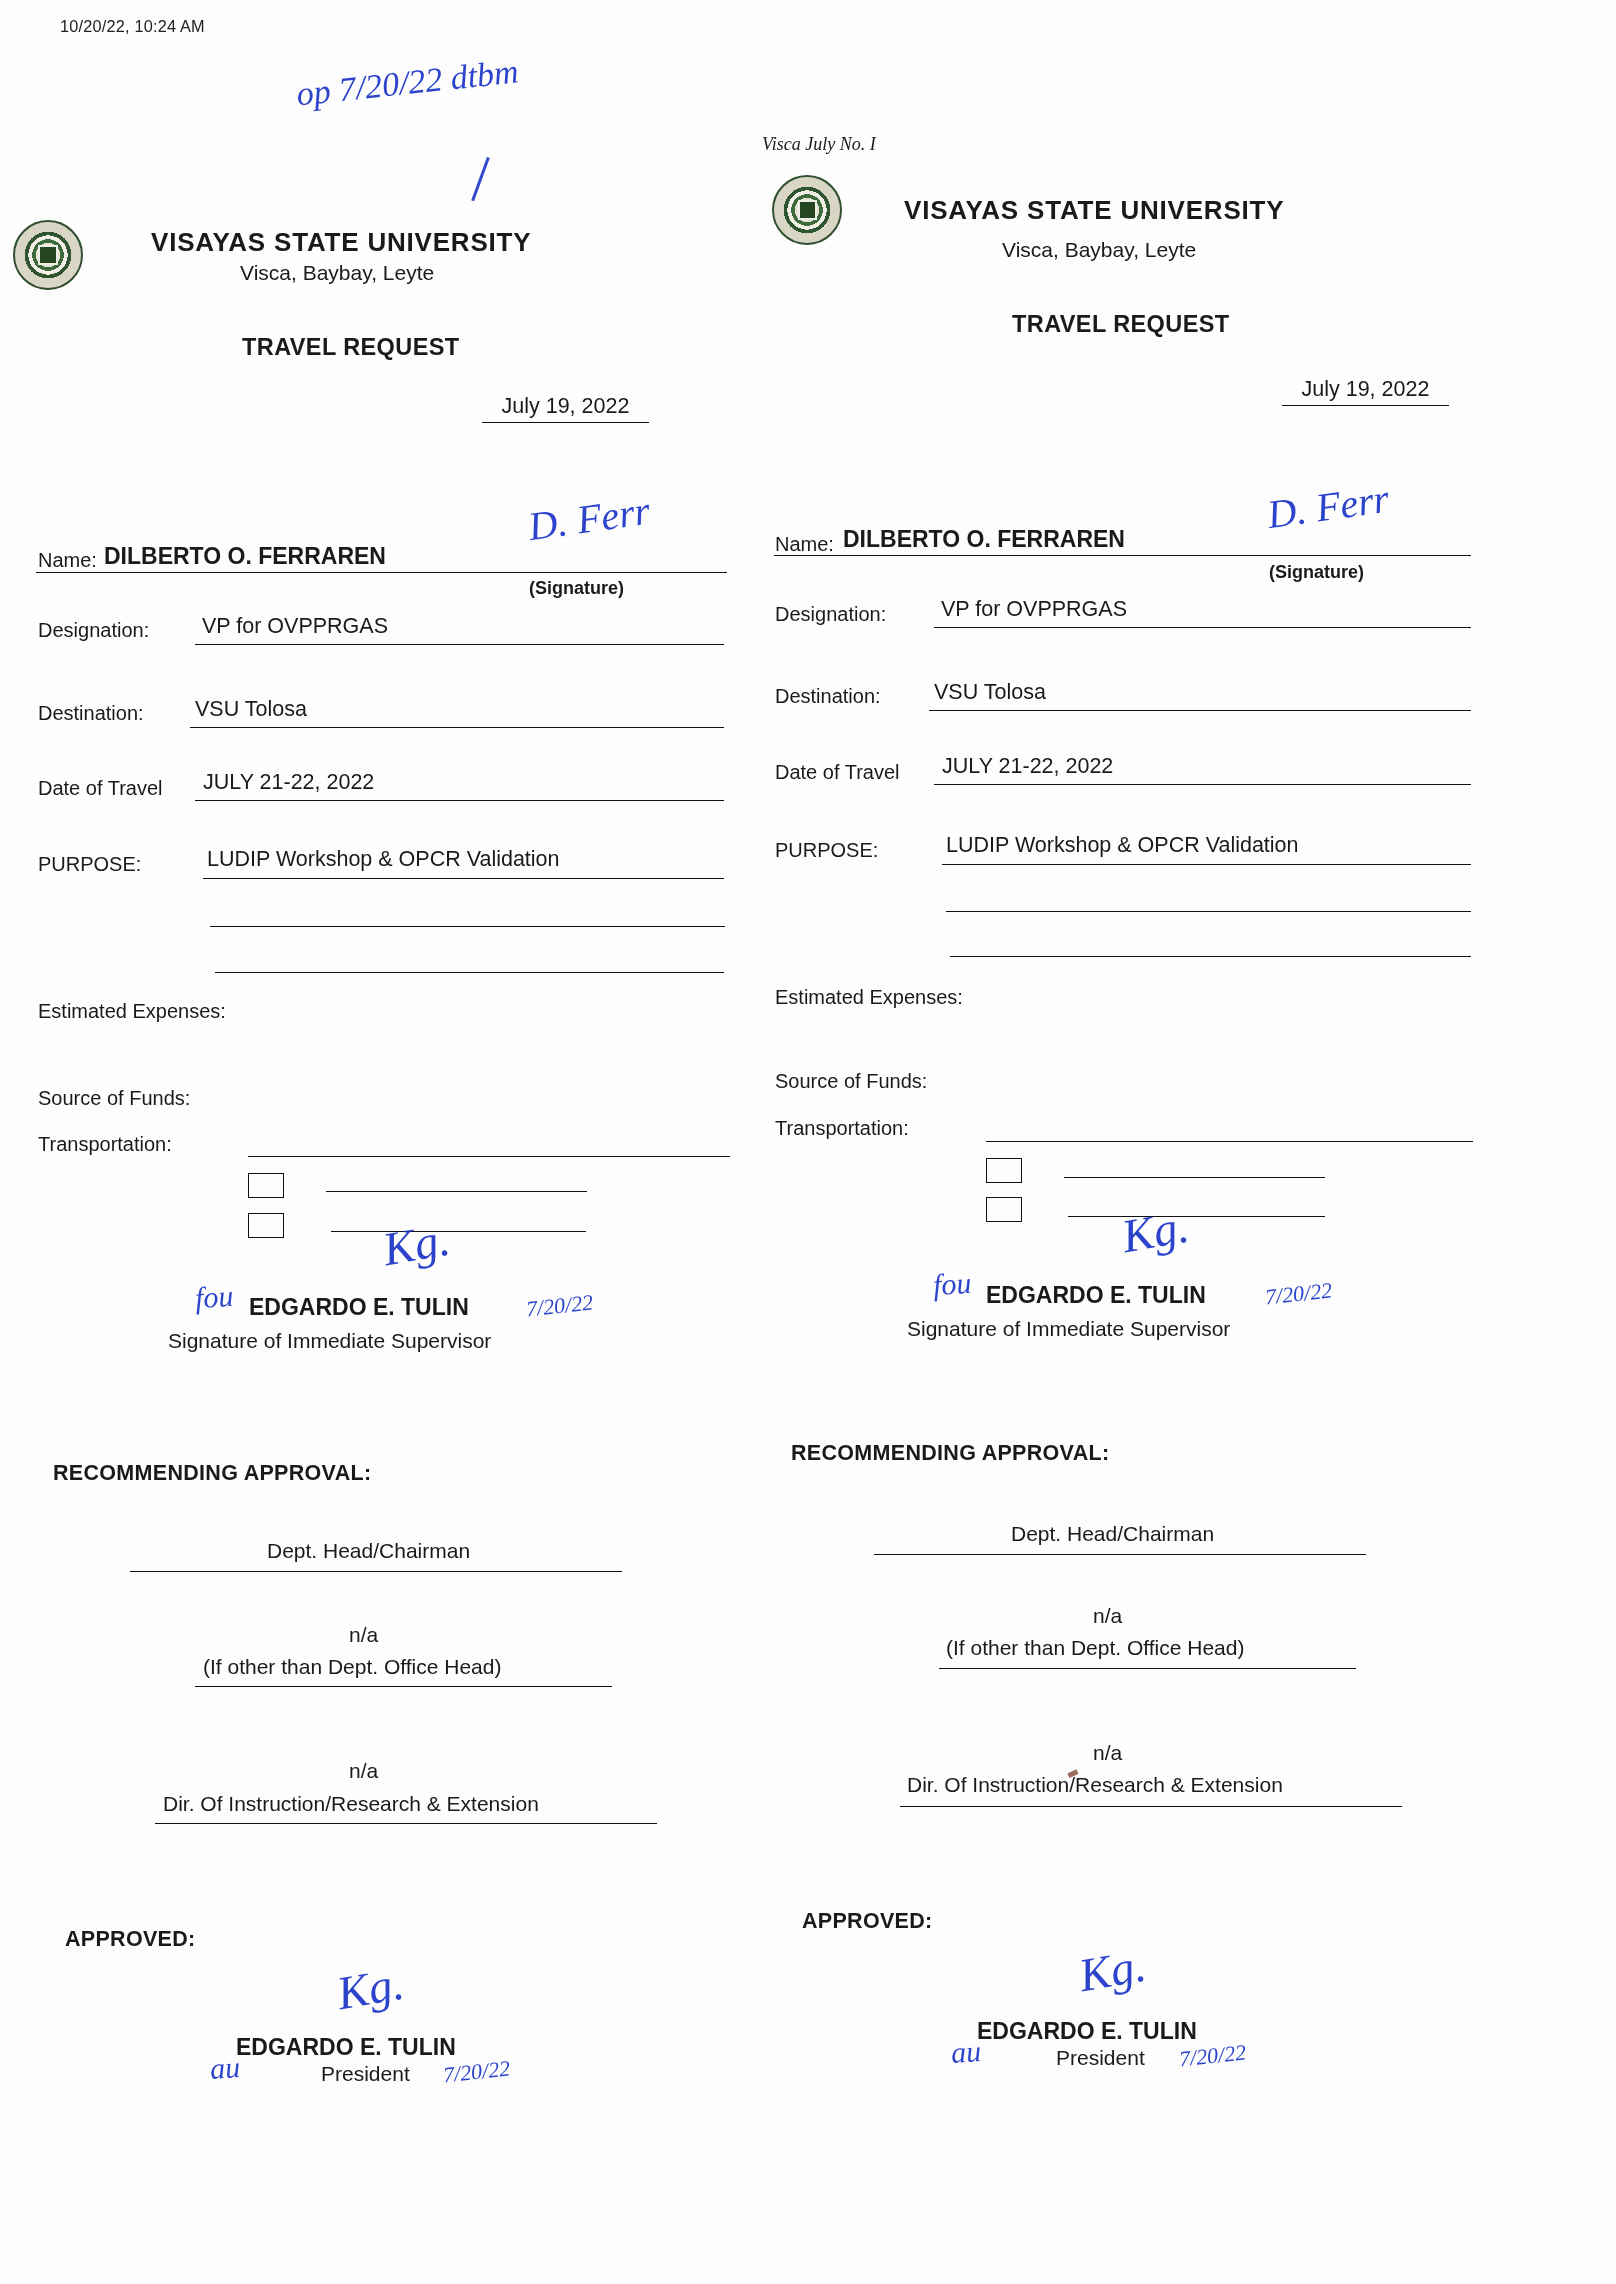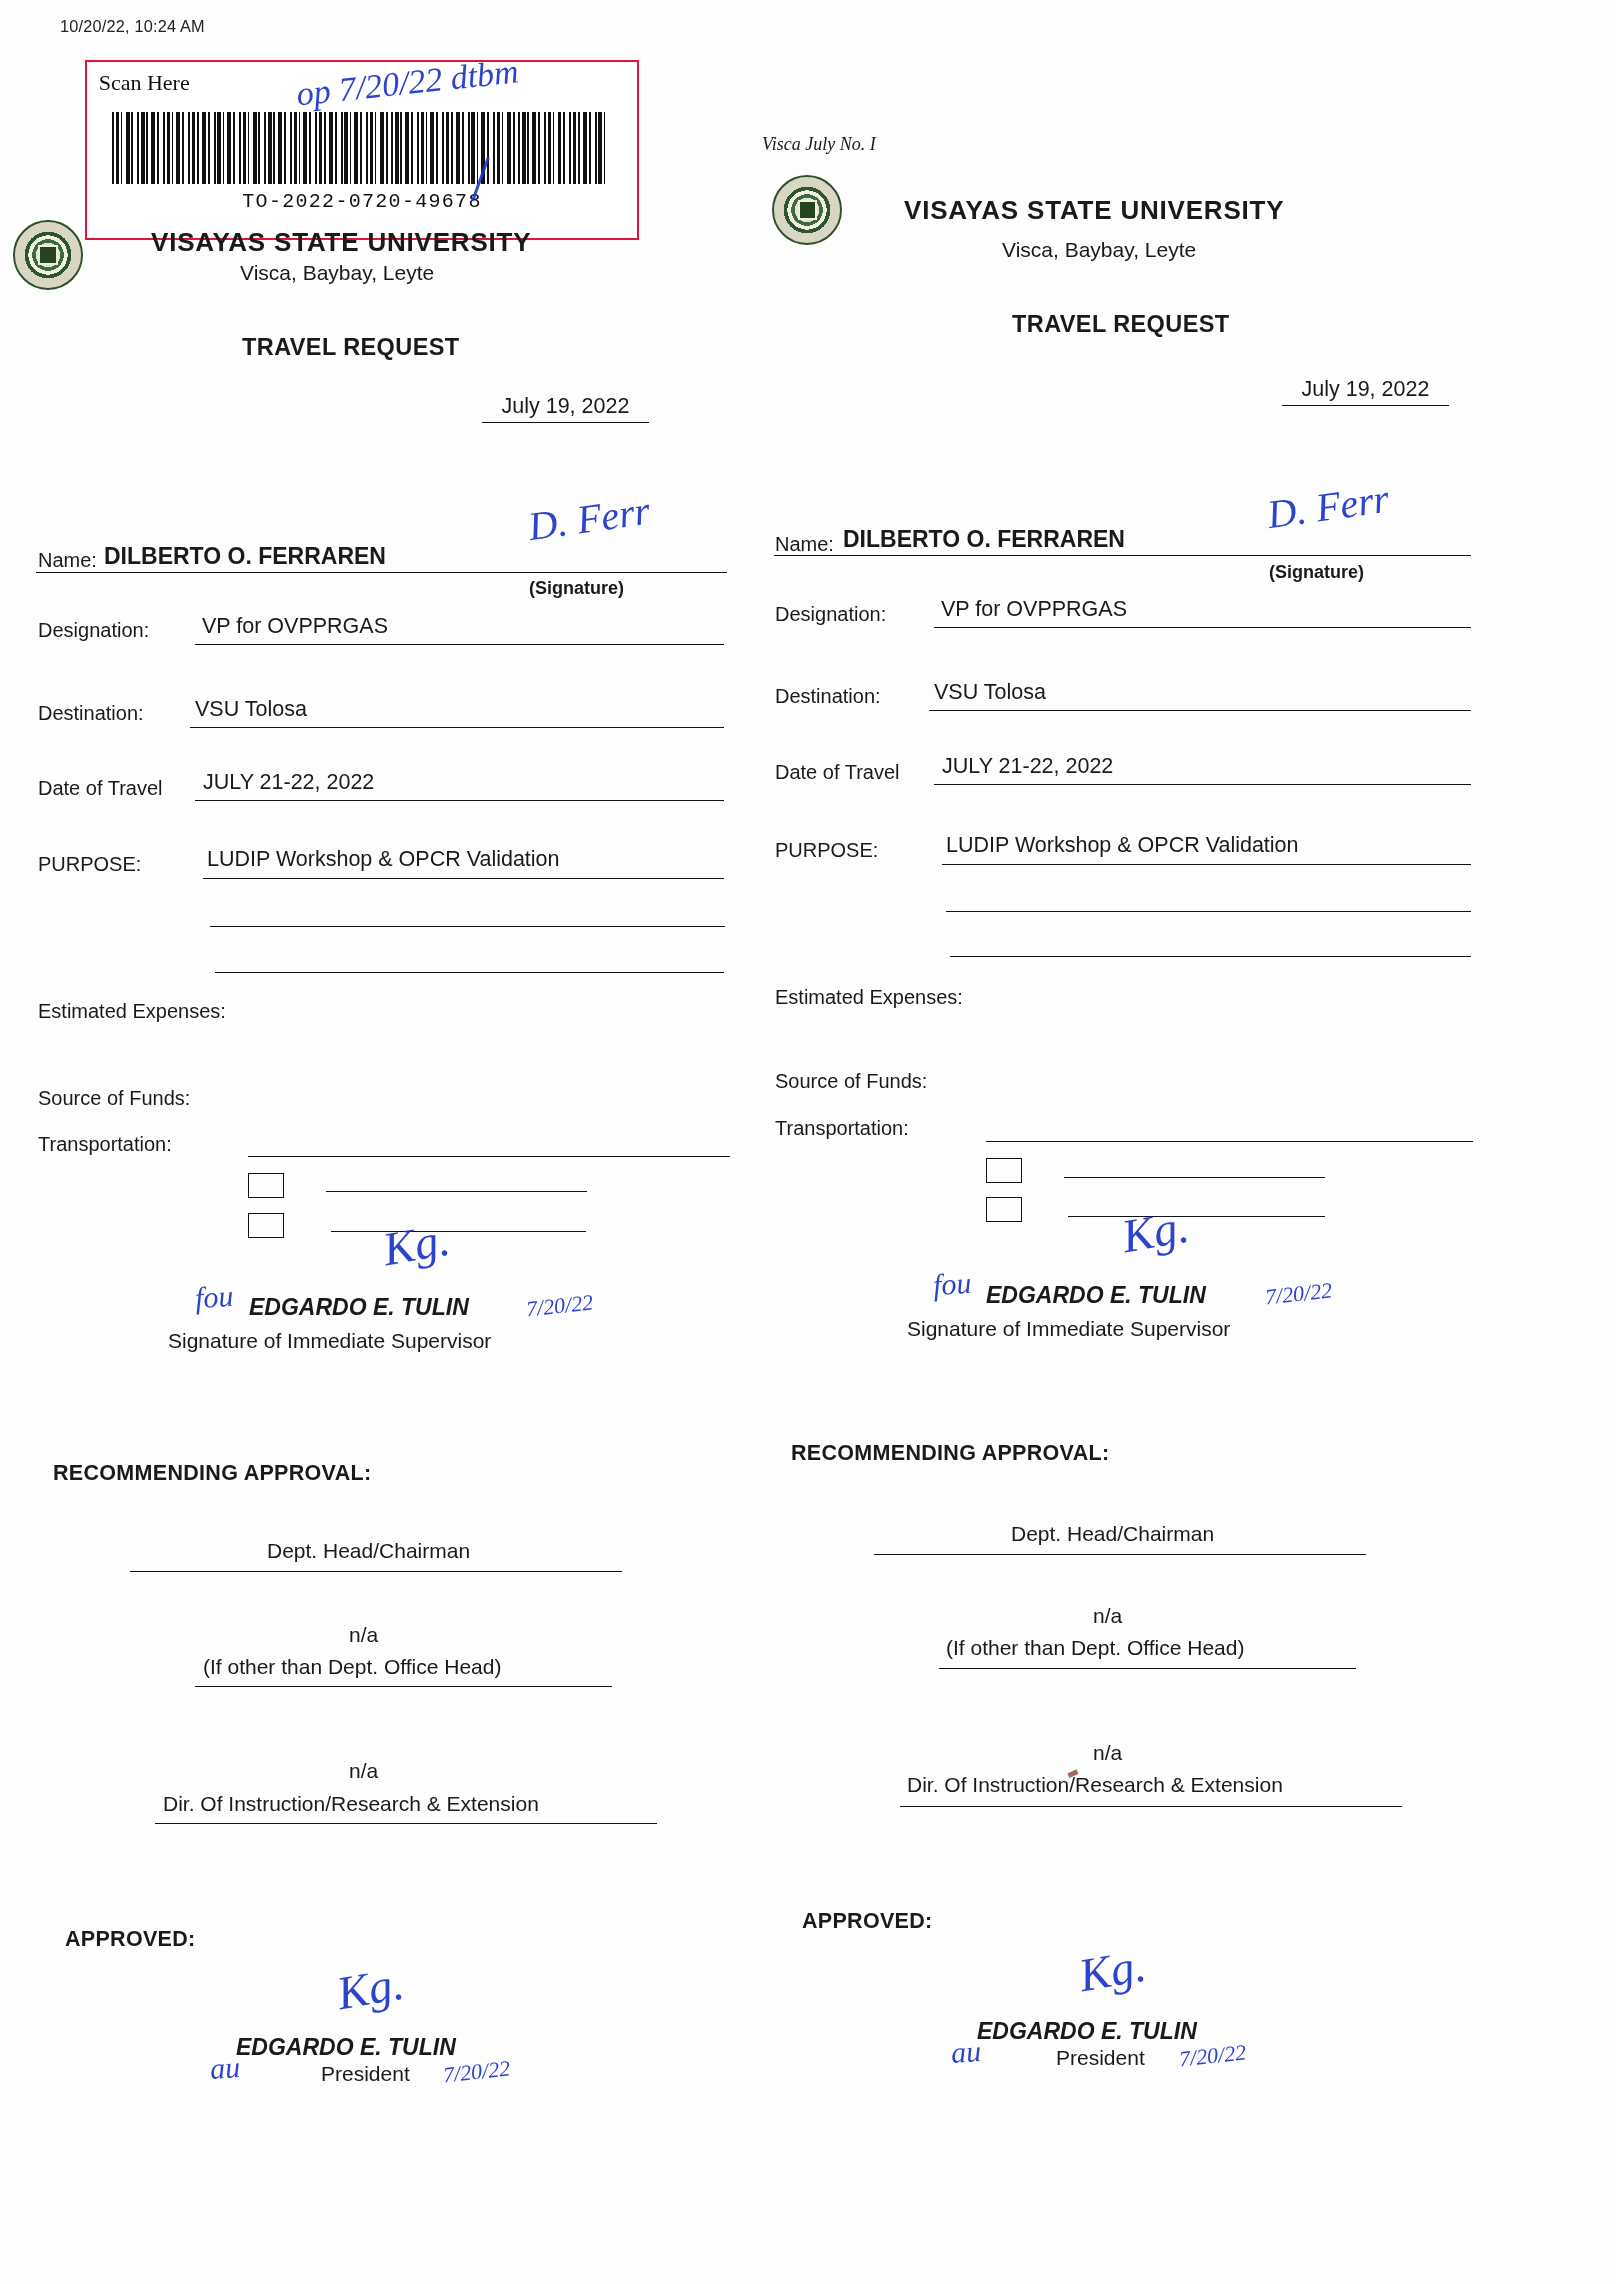--- a/index.html
+++ b/index.html
@@ -230,41 +230,35 @@
     font-weight: bold;
     font-size: 21.5px;
     letter-spacing: 0.3px;
     white-space: nowrap;
   }
   .name-bold {
     position: absolute;
     font-weight: bold;
     font-size: 23px;
     white-space: nowrap;
-    font-style: italic;
   }
 
   .speck {
     position: absolute;
     background: #8a5240;
     opacity: .85;
   }
 </style>
 </head>
 <body>
 
 <div class="page">
 
   <div class="scan-timestamp">10/20/22, 10:24 AM</div>
 
-  <div class="scan-box">
-    <div class="scan-label">Scan Here</div>
-    <div class="barcode"></div>
-    <div class="barcode-number">TO-2022-0720-49678</div>
-  </div>
   <div class="scan-ink">op 7/20/22 dtbm</div>
   <div class="scan-ink-slash"></div>
 
   <div class="form left">
 
     <div class="seal" style="left:13px; top:220px;"></div>
     <div class="univ-name" style="left:151px; top:227px;">VISAYAS  STATE UNIVERSITY</div>
     <div class="univ-addr" style="left:240px; top:261px;">Visca, Baybay, Leyte</div>
     <div class="doc-title" style="left:242px; top:334px;">TRAVEL REQUEST</div>
 

